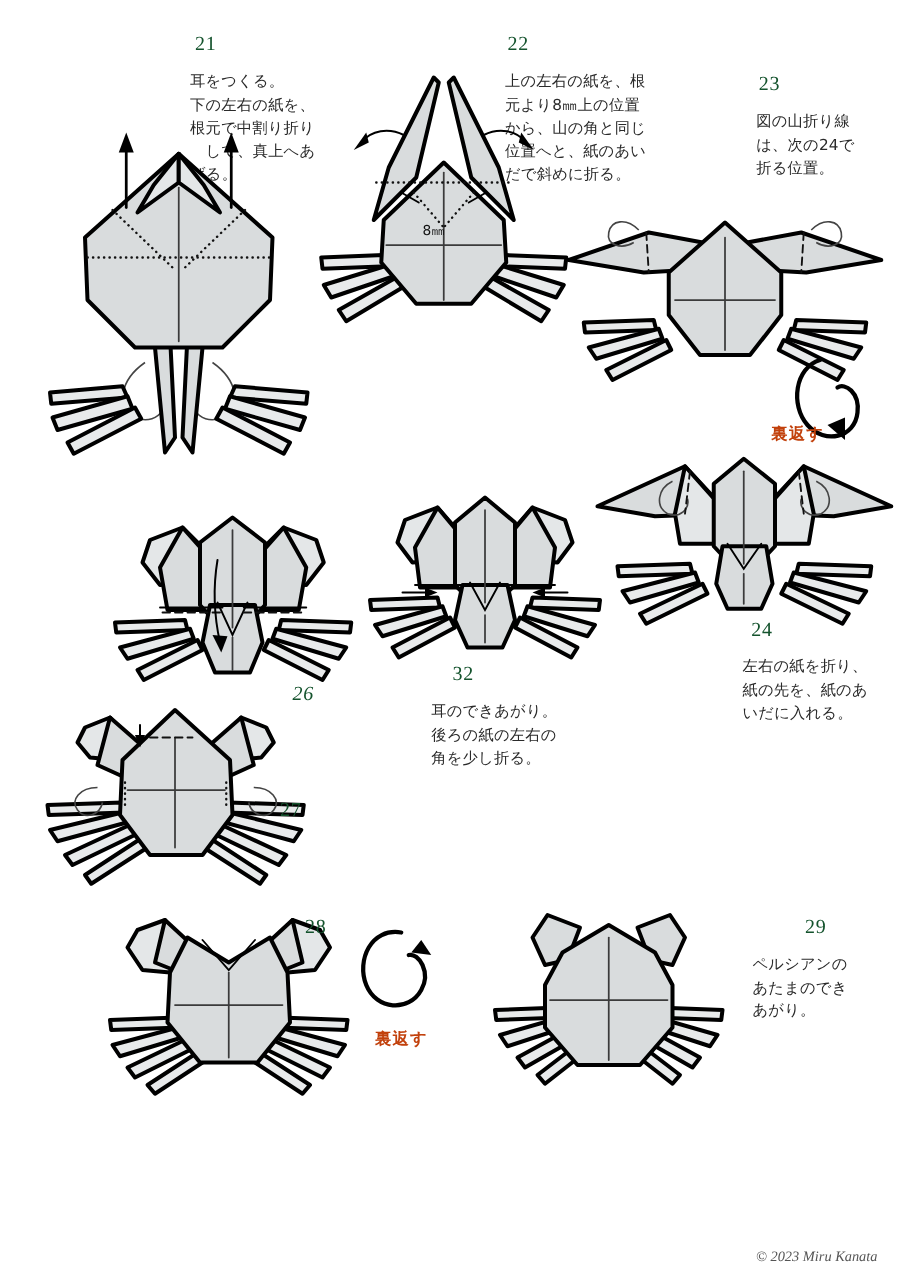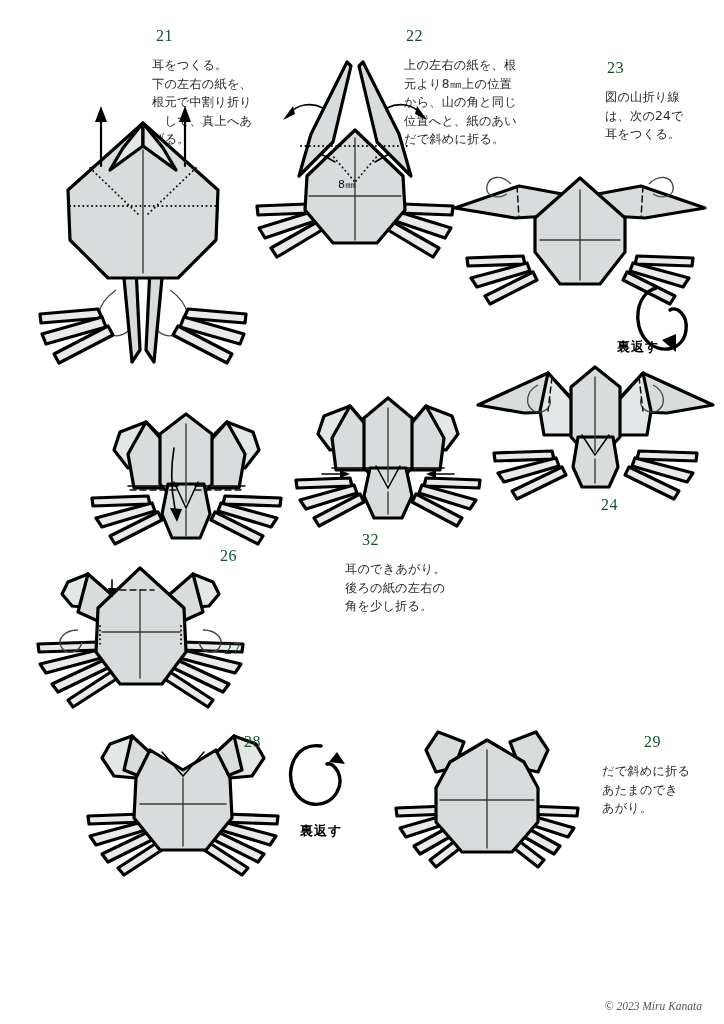--- a/index.html
+++ b/index.html
@@ -26,21 +26,21 @@
     font-size:12.2px;
     line-height:1.52;
     color:#2a2a2a;
     letter-spacing:0.2px;
   }
   .flip-label{
     position:absolute;
     font-family:Liberation Serif, serif;
     font-size:13px;
     font-weight:600;
-    color:#000000;
+    color:#c2410c;
     letter-spacing:1px;
   }
   .fig{position:absolute;}
   .copyright{
     position:absolute;
     right:22px;bottom:12px;
     font-family:"Liberation Serif","DejaVu Serif",serif;
     font-style:italic;
     font-size:11.5px;
     color:#555;
@@ -154,21 +154,21 @@
         <path class="arrthin" d="M132,50 C144,44 158,46 166,56"></path>
         <path class="arrhead" d="M172,62 L160,56 L162,48 Z"></path>
       </g>
     </svg>
   </div>
   <div class="mmlabel" style="left:338px;top:177px;">8㎜</div>
 
   <div class="step-num" style="left:607px;top:60px;">23</div>
   <div class="caption" style="left:605px;top:88px;width:105px;white-space:pre-line;">図の山折り線
 は、次の24で
-耳をつくる。</div>
+折る位置。</div>
 
   <div class="fig" style="left:455px;top:160px;">
     <svg width="250" height="140" viewBox="0 0 250 140">
 
       <path class="leg" d="M12,98 L68,96 L70,104 L13,106 Z"></path>
       <path class="leg" d="M16,118 L72,103 L75,111 L22,127 Z"></path>
       <path class="leg" d="M30,136 L78,112 L82,120 L35,144 Z"></path>
 
       <path class="leg" d="M238,98 L182,96 L180,104 L237,106 Z"></path>
       <path class="leg" d="M234,118 L178,103 L175,111 L228,127 Z"></path>
@@ -224,20 +224,23 @@
       <path class="ghost" d="M60,30 C48,36 46,50 56,56 C66,60 74,52 72,44"></path>
       <path class="ghost" d="M175,30 C187,36 189,50 179,56 C169,60 161,52 163,44"></path>
       <path class="dashline" d="M74,22 L70,56"></path>
       <path class="dashline" d="M161,22 L165,56"></path>
 
       <line class="crease" x1="117" y1="22" x2="117" y2="96"></line>
       <line class="crease" x1="117" y1="104" x2="117" y2="128"></line>
     </svg>
   </div>
   <div class="step-num" style="left:601px;top:497px;">24</div>
+  <div class="caption" style="left:594px;top:524px;width:120px;white-space:pre-line;">左右の紙を折り、
+紙の先を、紙のあ
+いだに入れる。</div>
 
   <div class="fig" style="left:288px;top:392px;">
     <svg width="200" height="135" viewBox="0 0 200 135">
 
       <path class="leg" d="M8,88 L62,86 L64,94 L9,96 Z"></path>
       <path class="leg" d="M12,108 L66,93 L69,101 L18,117 Z"></path>
       <path class="leg" d="M26,126 L72,102 L76,110 L31,134 Z"></path>
 
       <path class="leg" d="M192,88 L138,86 L136,94 L191,96 Z"></path>
       <path class="leg" d="M188,108 L134,93 L131,101 L182,117 Z"></path>
@@ -300,21 +303,21 @@
       <path class="dashline" d="M111,80 L159,80"></path>
       <line class="crease" x1="102" y1="14" x2="102" y2="92"></line>
       <line class="crease" x1="102" y1="100" x2="102" y2="126"></line>
 
       <g>
         <path class="arrthin" d="M90,38 C86,62 88,86 92,104"></path>
         <path class="arrhead" d="M93,112 L86,98 L98,99 Z"></path>
       </g>
     </svg>
   </div>
-  <div class="step-num" style="left:220px;top:548px;">26</div>
+  <div class="step-num" style="left:234px;top:548px;font-style:italic;">26</div>
 
   <div class="fig" style="left:38px;top:560px;">
     <svg width="205" height="140" viewBox="0 0 205 140">
 
       <path class="leg" d="M0,84 L60,82 L62,90 L1,92 Z"></path>
       <path class="leg" d="M2,104 L64,89 L67,97 L8,113 Z"></path>
       <path class="leg" d="M14,124 L70,98 L74,106 L20,132 Z"></path>
       <path class="leg" d="M30,140 L76,110 L80,118 L35,147 Z"></path>
 
       <path class="leg" d="M205,84 L145,82 L143,90 L204,92 Z"></path>
@@ -396,19 +399,19 @@
       <path class="pap" d="M46,6 L72,16 L62,42 L44,46 L34,24 Z"></path>
       <path class="pap" d="M144,6 L118,16 L128,42 L146,46 L156,24 Z"></path>
 
       <path class="pap" d="M95,14 L132,36 L146,62 L146,96 L120,126 L70,126 L44,96 L44,62 L58,36 Z"></path>
 
       <line class="crease" x1="95" y1="24" x2="95" y2="122"></line>
       <line class="crease" x1="48" y1="74" x2="142" y2="74"></line>
     </svg>
   </div>
   <div class="step-num" style="left:604px;top:734px;margin-left:40px;">29</div>
-  <div class="caption" style="left:602px;top:762px;width:105px;white-space:pre-line;">だで斜めに折る
+  <div class="caption" style="left:602px;top:762px;width:105px;white-space:pre-line;">ペルシアンの
 あたまのでき
 あがり。</div>
 
   <div class="copyright">© 2023 Miru Kanata</div>
 
 </div>
 
 </body></html>

